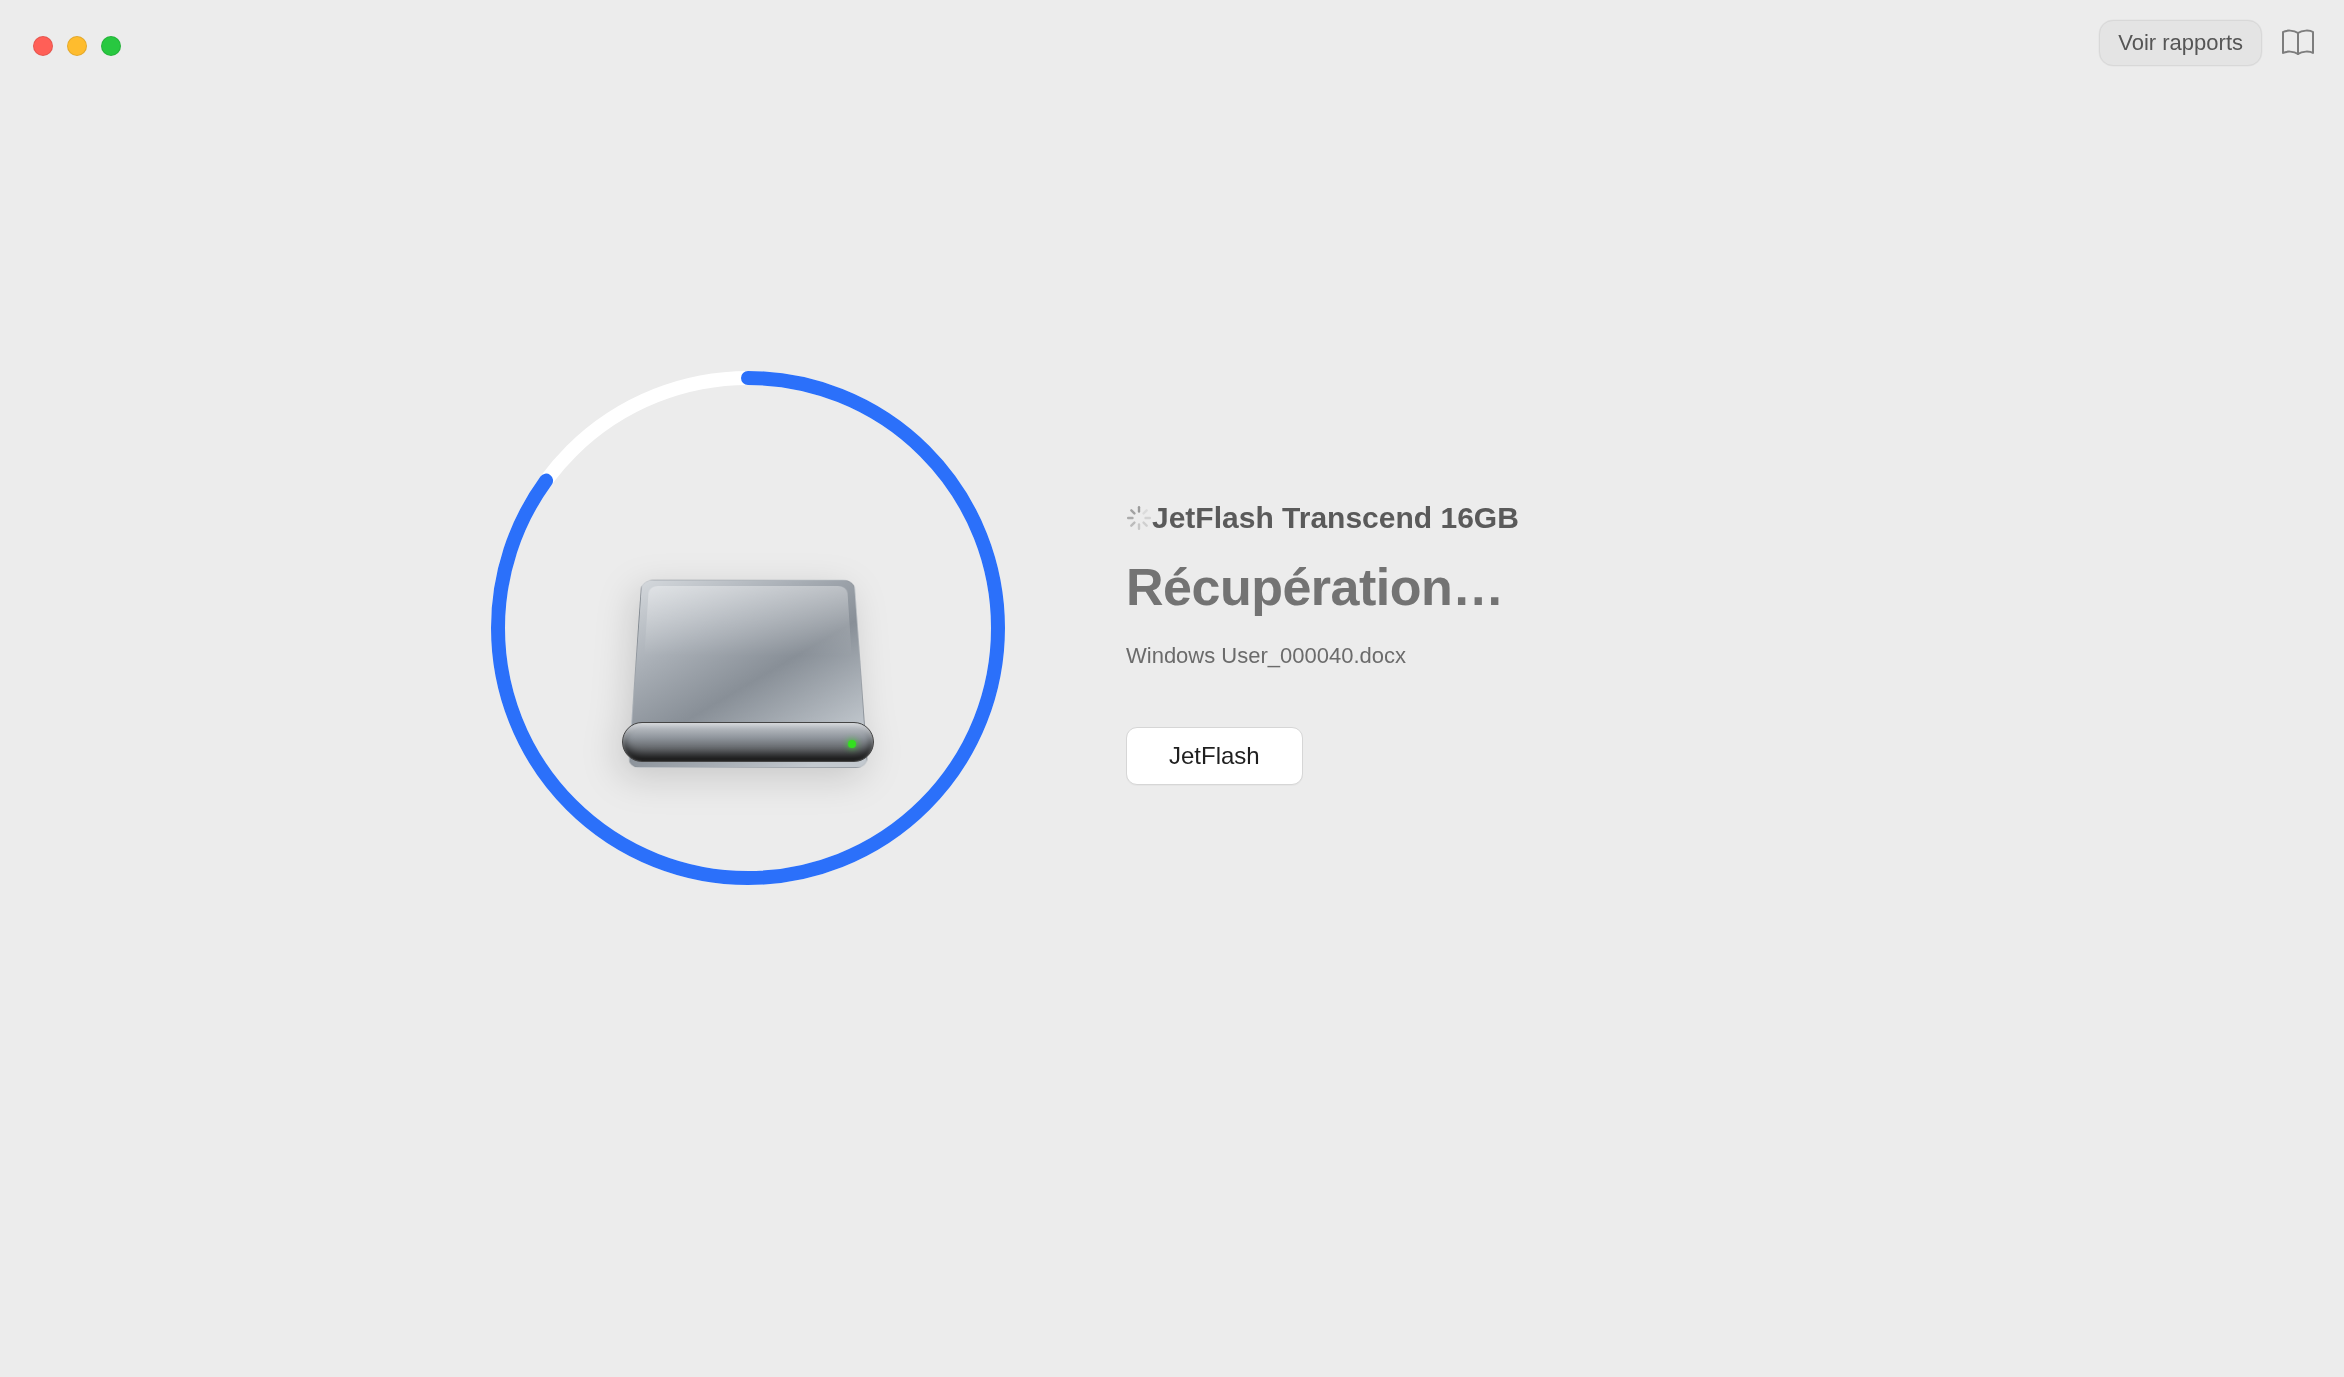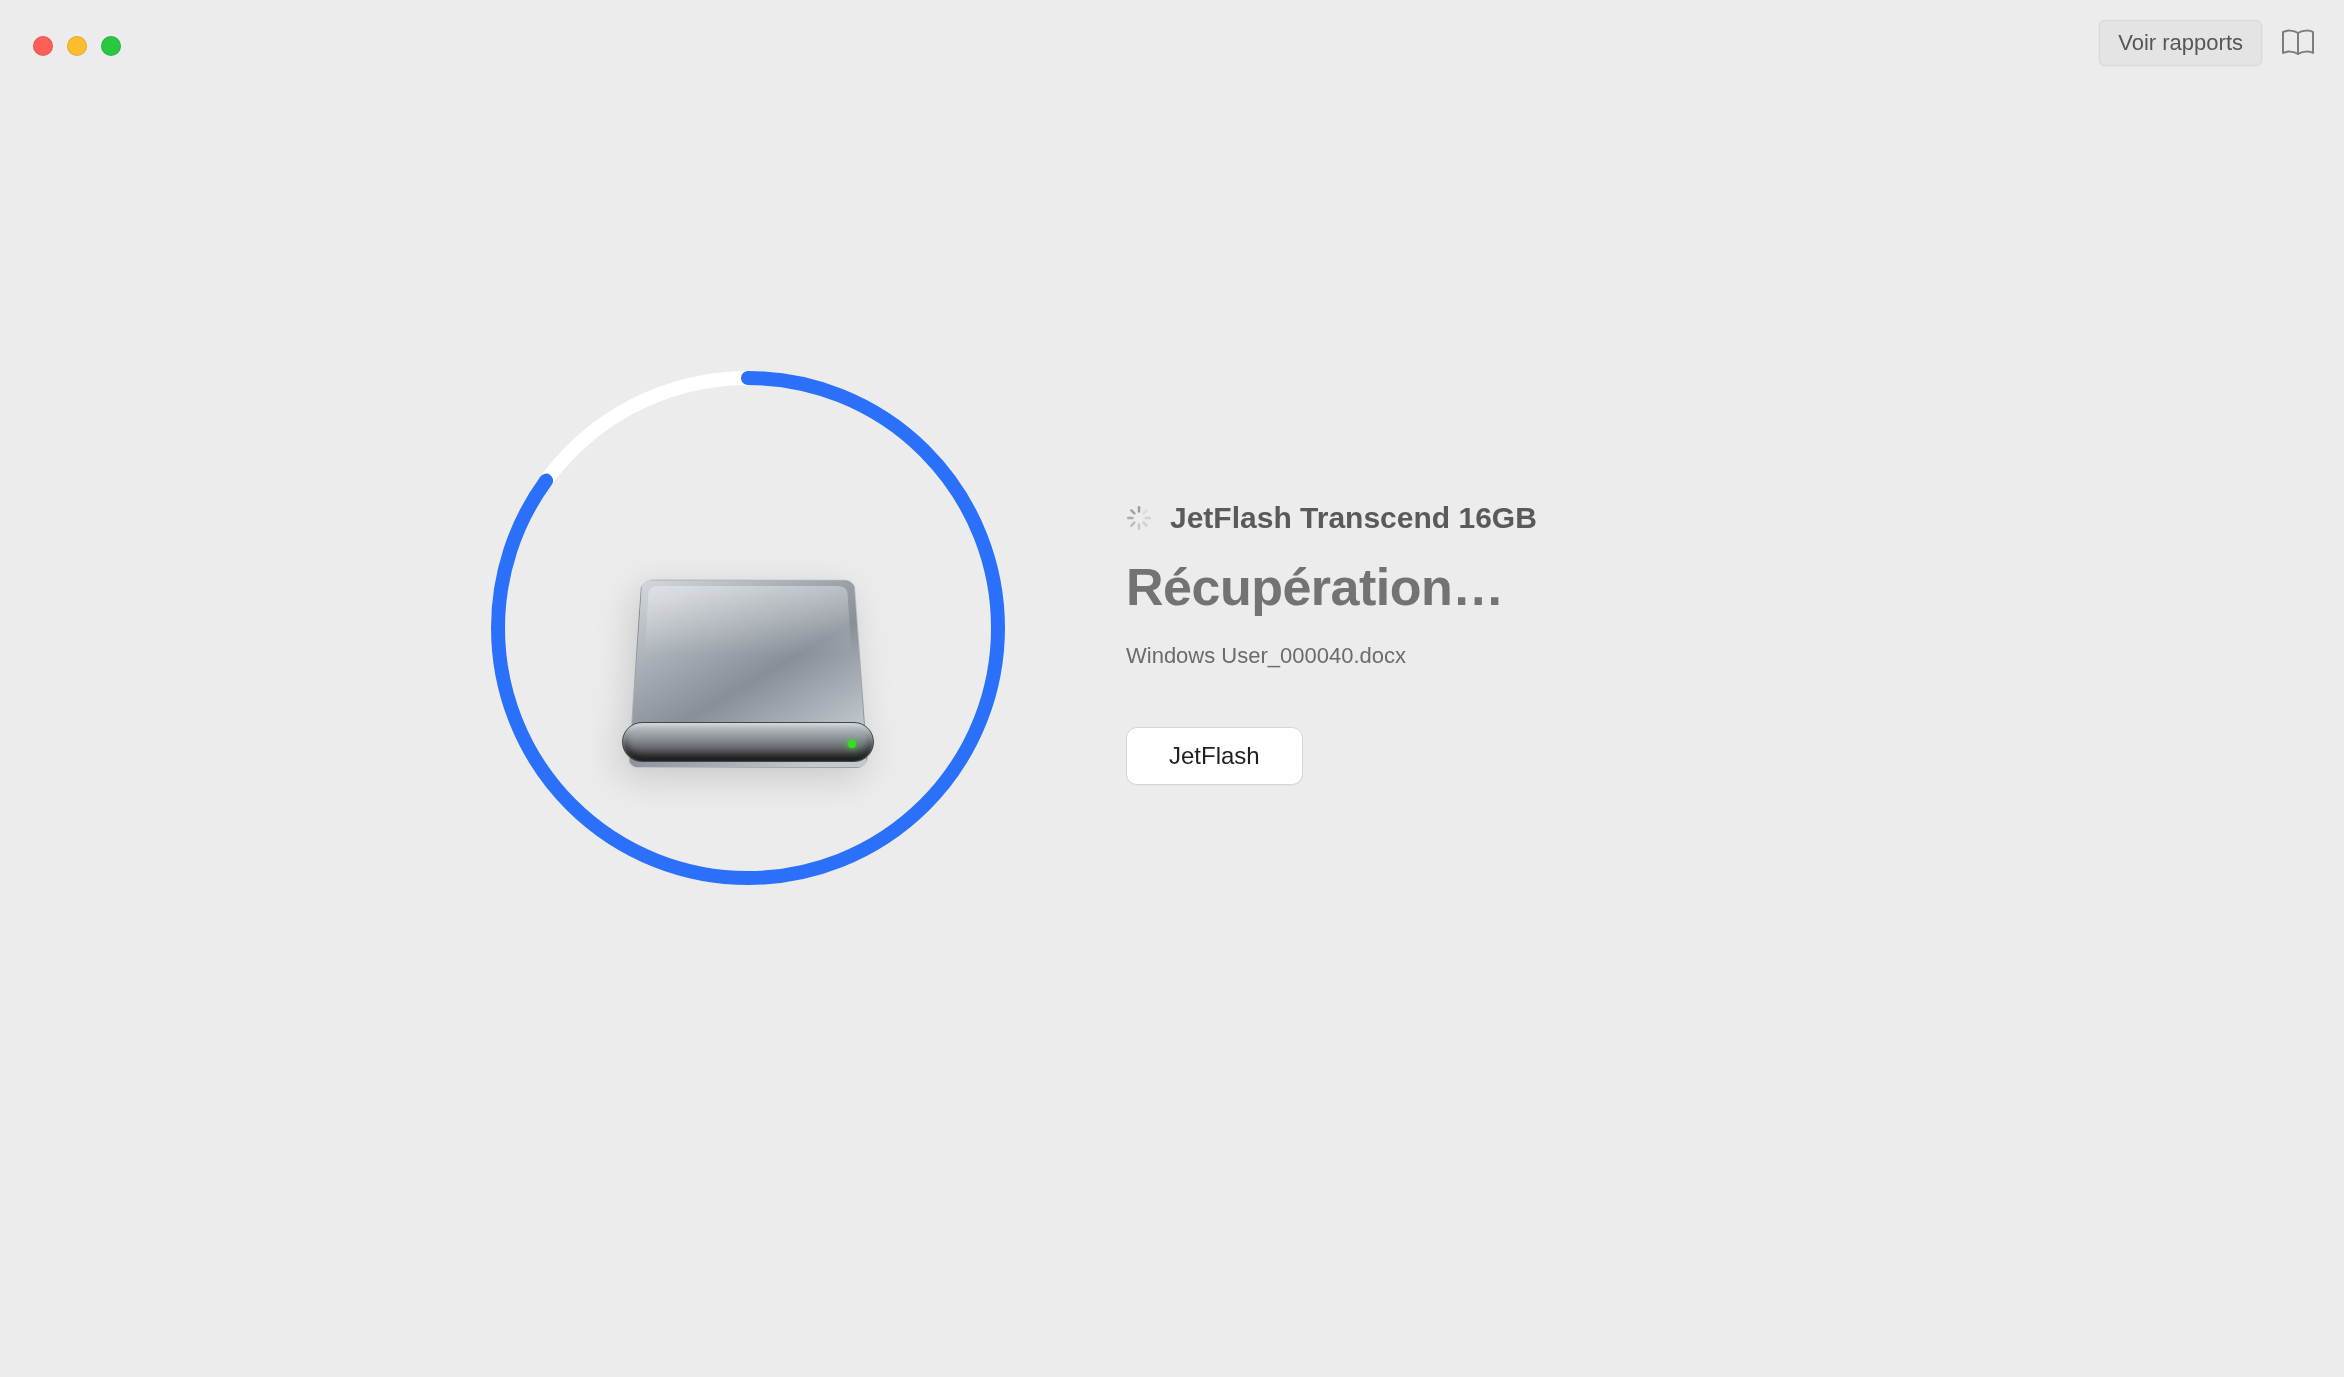--- a/index.html
+++ b/index.html
@@ -37,21 +37,21 @@
       position: absolute;
       top: 20px;
       right: 28px;
       display: flex;
       align-items: center;
       gap: 18px;
     }
     .btn-reports {
       background: #e4e4e4;
       border: 1px solid #d8d8d8;
-      border-radius: 6px;
+      border-radius: 14px;
       padding: 9px 18px;
       font-size: 22px;
       color: #565656;
       cursor: pointer;
       box-shadow: 0 0 0 0.5px rgba(0,0,0,0.04);
     }
     .btn-book {
       width: 36px;
       height: 36px;
       color: #7d7d7d;
@@ -150,21 +150,21 @@
     
     .info {
       display: flex;
       flex-direction: column;
       align-items: flex-start;
       margin-top: 30px;
     }
     .device-row {
       display: flex;
       align-items: center;
-      gap: 18px;
+      gap: 0;
       margin-bottom: 22px;
     }
     .spinner {
       width: 26px;
       height: 26px;
       color: #9b9b9b;
       animation: spin 1.2s linear infinite;
     }
     @keyframes spin { from{transform:rotate(0)} to{transform:rotate(360deg)} }
     .device-name {

